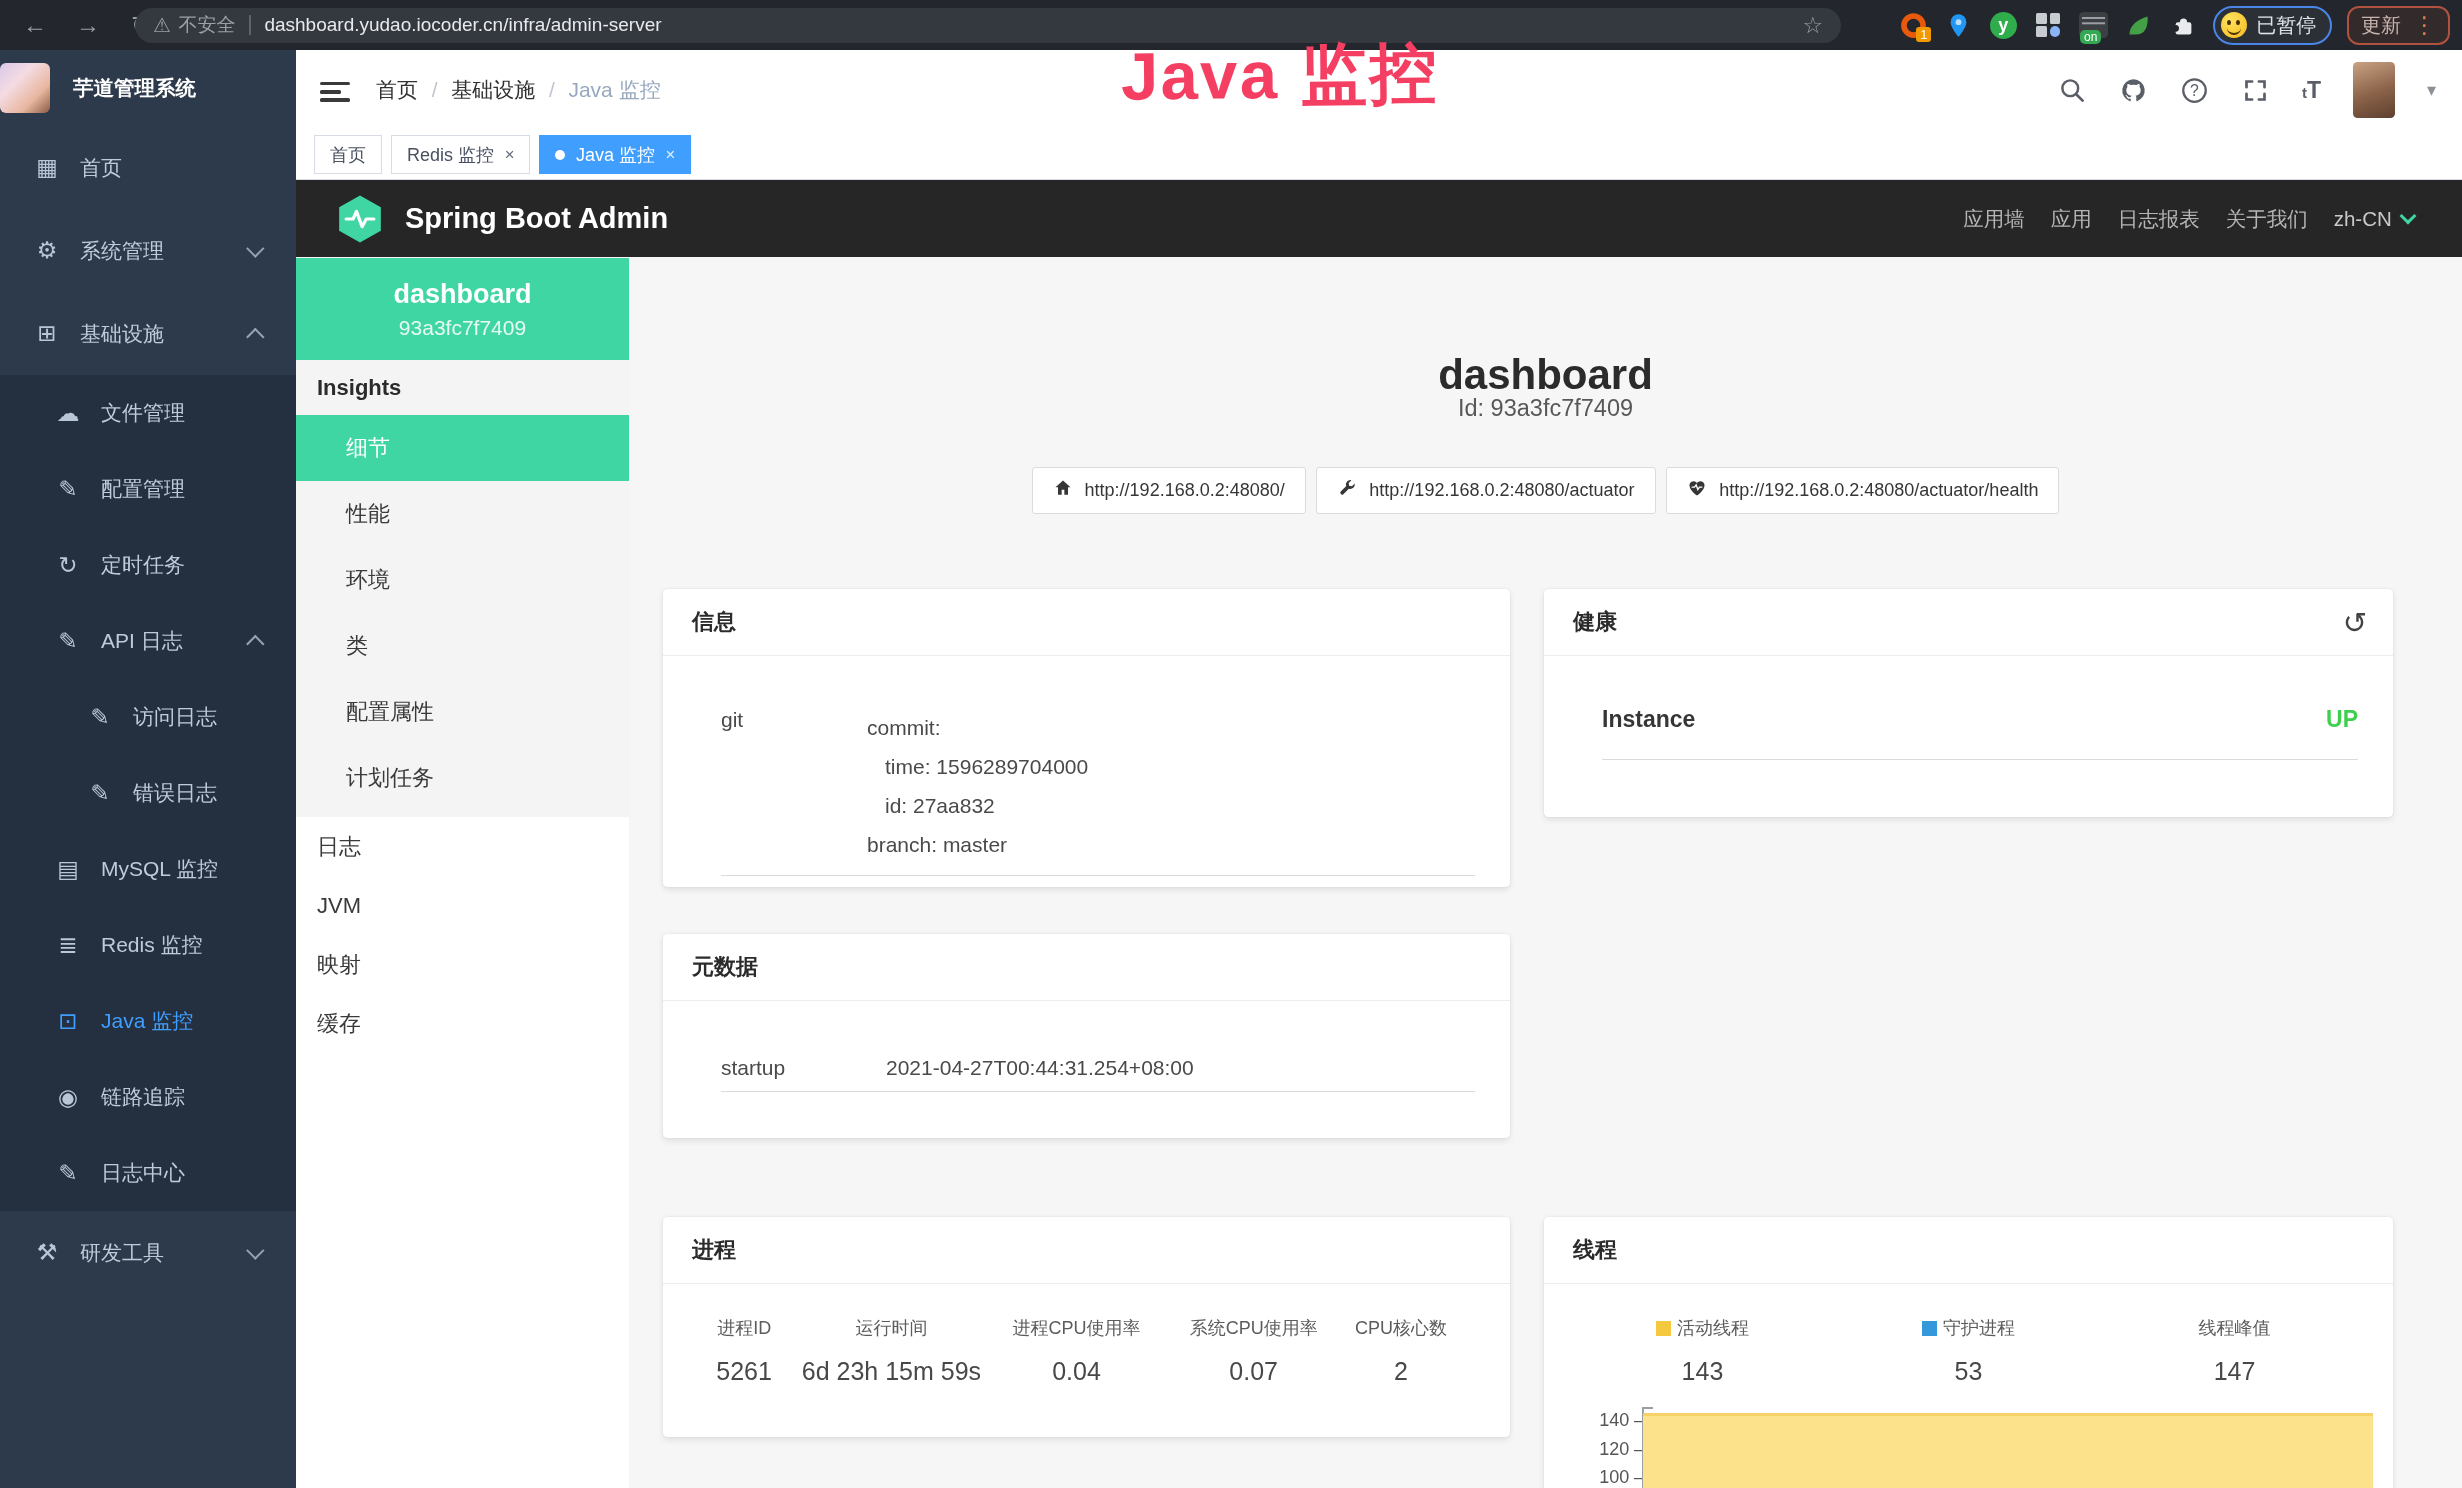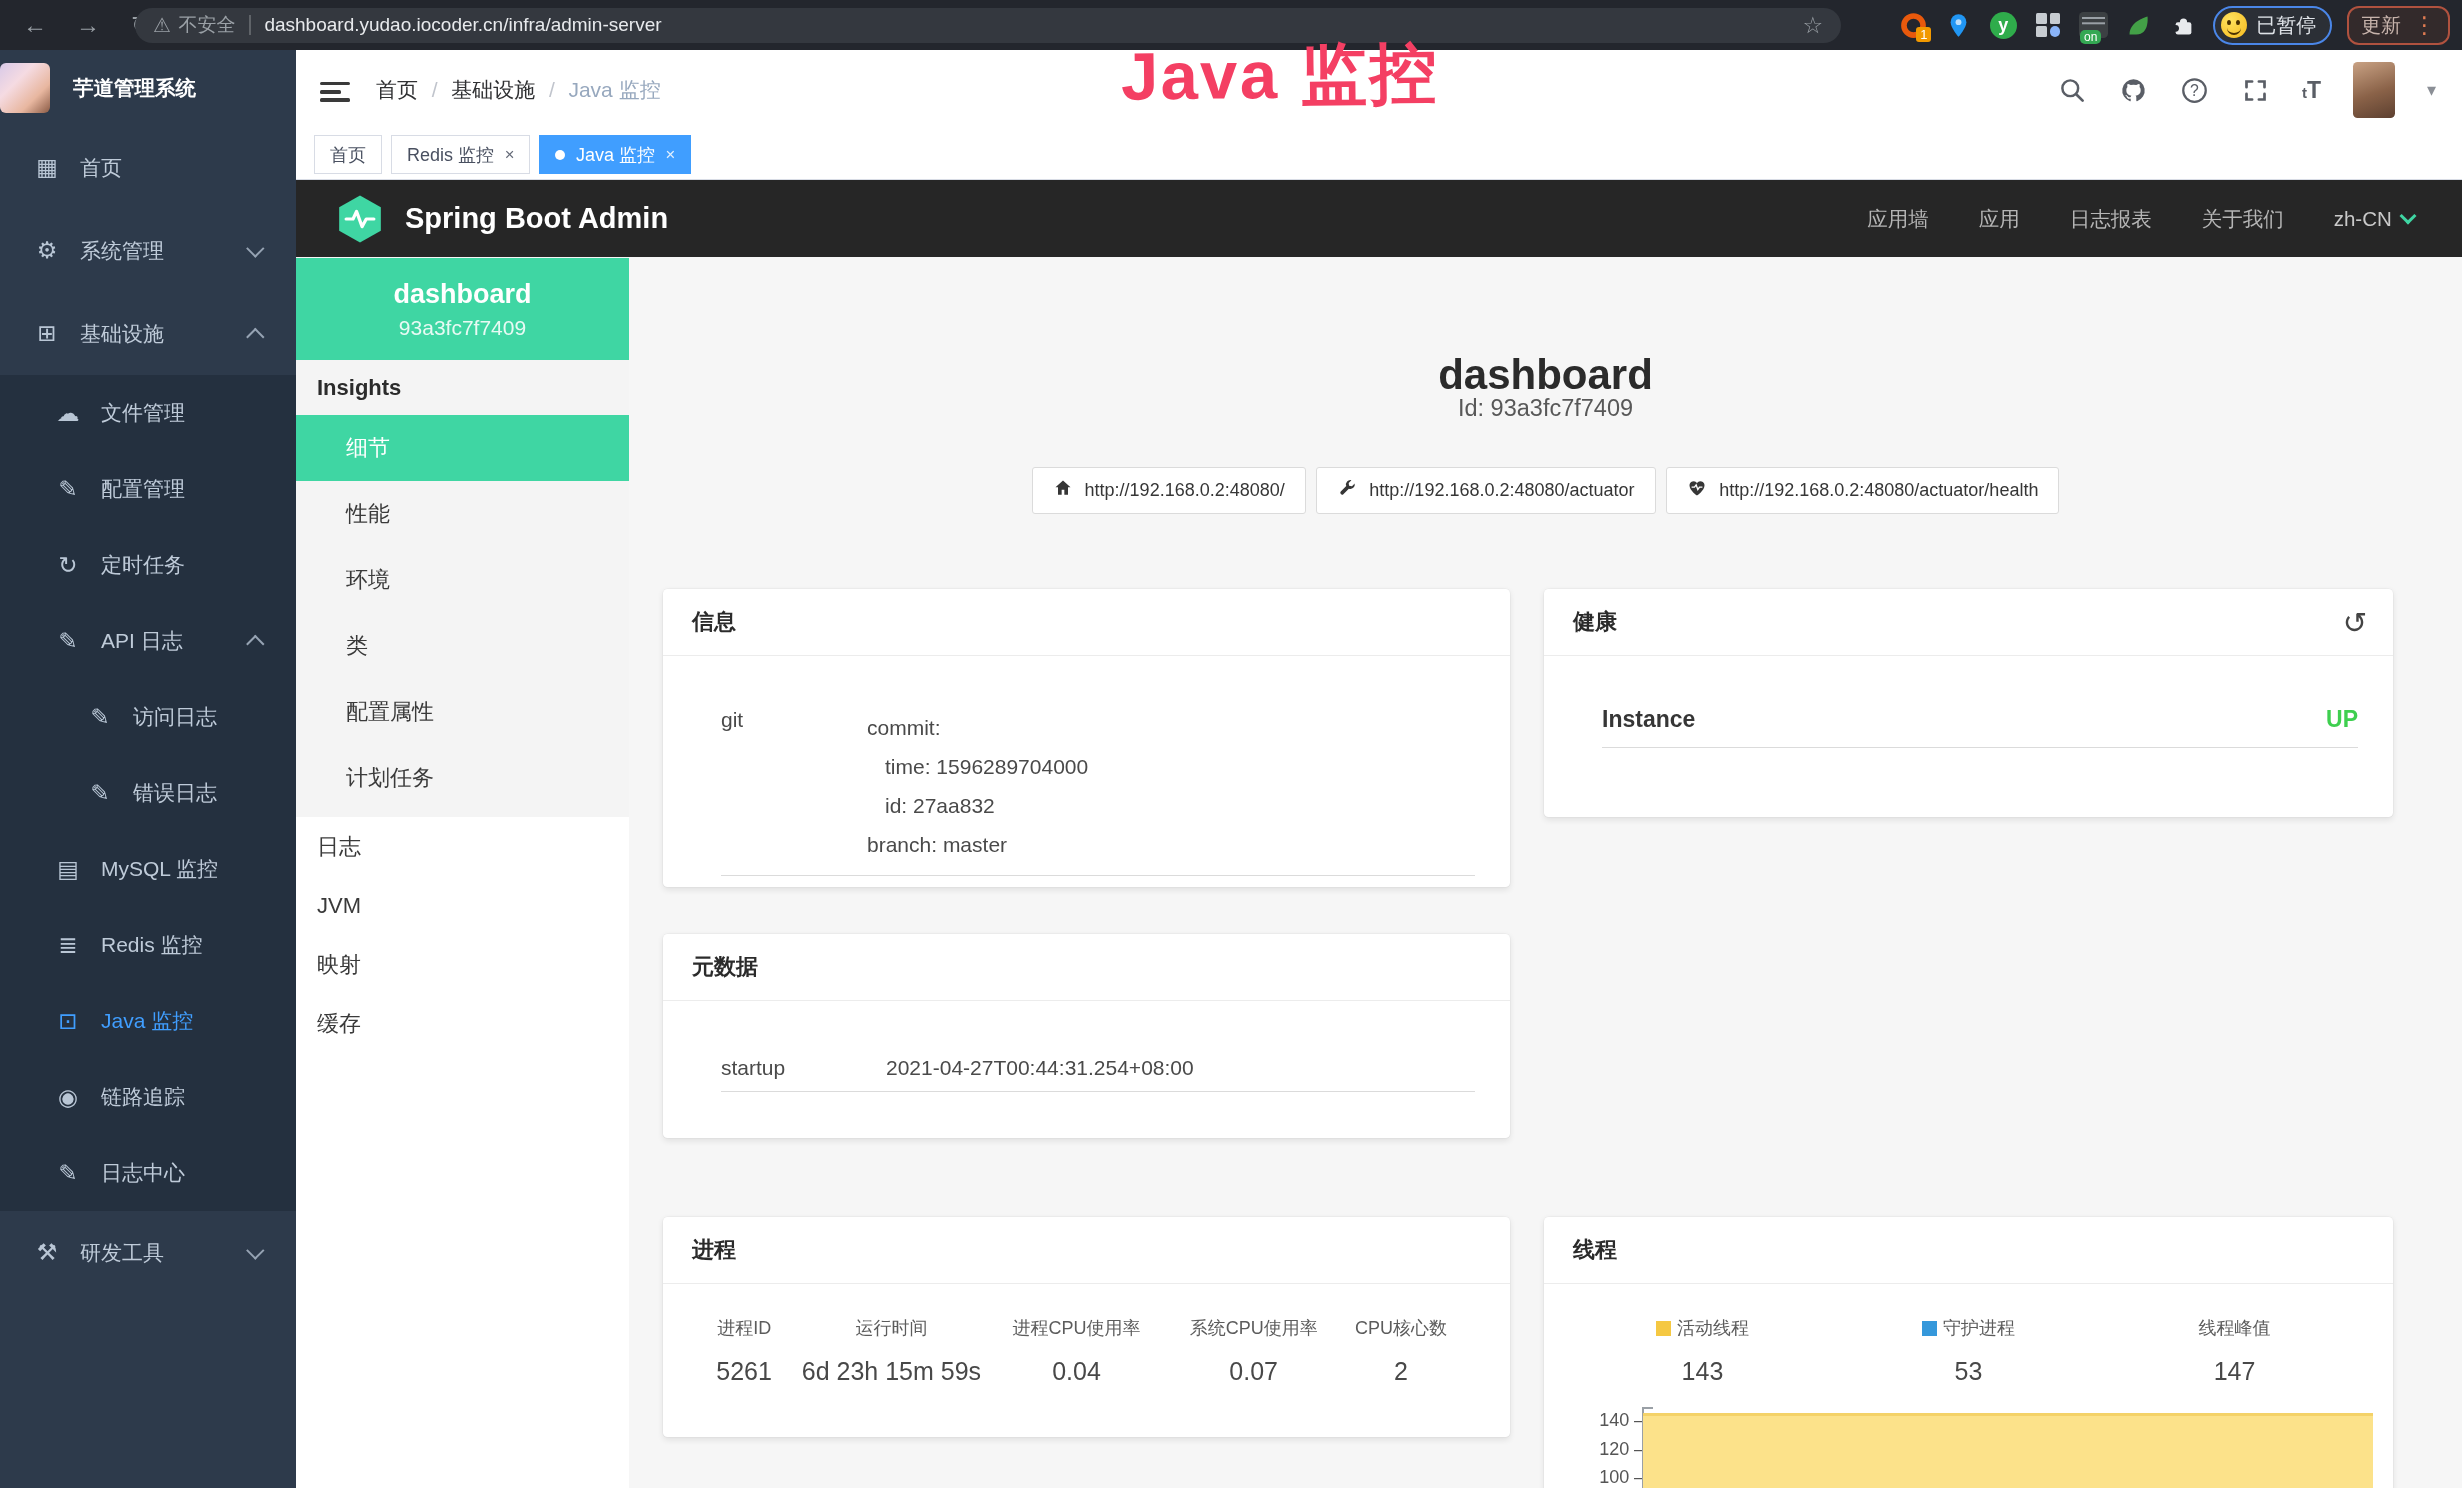--- a/index.html
+++ b/index.html
@@ -84,21 +84,21 @@
     display:flex;align-items:center;padding-left:18px;gap:9px;box-sizing:border-box;}
   .tab{height:39px;display:inline-flex;align-items:center;padding:0 15px;border:0.8px solid #d8dce5;background:#fff;
     color:#495060;font-size:18px;gap:10.6px;box-sizing:border-box;}
   .tab.active{background:#409eff;border-color:#409eff;color:#fff;}
   .tab .dot{width:10px;height:10px;border-radius:50%;background:#fff;}
   .tab .x{font-size:16.7px;opacity:.85;}
   
   .sba-header{position:absolute;left:296px;top:180px;right:0;height:77px;background:#262626;display:flex;align-items:center;}
   .sba-logo{margin-left:39px;width:50px;height:50px;flex:0 0 auto;}
   .sba-brand{margin-left:20px;color:#fff;font-size:29px;font-weight:700;}
-  .sba-nav{margin-left:auto;display:flex;align-items:center;gap:50px;margin-right:49px;font-size:20.5px;color:#b5b5b5;}
+  .sba-nav{margin-left:auto;display:flex;align-items:center;gap:26px;margin-right:49px;font-size:20.5px;color:#b5b5b5;}
   .sba-locale{display:flex;align-items:center;gap:10.6px;color:#c9c9c9;}
   .locale-caret{width:10.6px;height:10.6px;position:relative;top:-3px;}
   .locale-caret::before{content:"";position:absolute;width:9px;height:9px;border-right:3px solid #3fd6a3;
     border-bottom:3px solid #3fd6a3;transform:rotate(45deg);}
   
   .sba-sidebar{position:absolute;left:296px;top:258px;width:334px;bottom:0;background:#fff;border-right:0.8px solid #e9e9e9;box-sizing:border-box;}
   .instance-head{height:102px;background:#3fd6a3;color:#fff;display:flex;flex-direction:column;justify-content:center;
     align-items:center;gap:6px;}
   .instance-name{font-size:27px;font-weight:700;}
   .instance-id{font-size:21px;opacity:.88;}
@@ -125,21 +125,21 @@
   #card-meta{left:34px;top:676px;width:847px;height:204px;}
   #card-process{left:34px;top:959px;width:847px;height:220px;}
   #card-threads{left:915px;top:959px;width:849px;height:531px;}
   .kv{display:flex;margin:52px 35px 0 58px;padding-bottom:10.6px;border-bottom:1.5px solid #dbdbdb;}
   .kv-label{width:146px;font-size:21px;color:#4a4a4a;flex:0 0 auto;}
   .kv-value{font-size:21px;color:#4a4a4a;}
   .kv-value div{line-height:39px;}
   .kv-value div.ind{padding-left:18px;}
   #card-meta .kv{margin-top:55px;}
   #card-meta .kv-label{width:165px;}
-  .health-row{display:flex;justify-content:space-between;margin:50px 35px 0 58px;padding-bottom:14px;
+  .health-row{display:flex;justify-content:space-between;margin:50px 35px 0 58px;padding-bottom:26px;
     border-bottom:1.5px solid #dbdbdb;font-size:23px;}
   .health-name{font-weight:700;color:#363636;}
   .health-status{font-weight:700;}
   .stats{display:flex;margin:32px 3% 0 3%;}
   .stat{text-align:center;}
   .stat .sl{font-size:18px;color:#5c5c5c;display:flex;justify-content:center;align-items:center;gap:6px;}
   .stat .sv{font-size:25px;color:#484848;margin-top:16.7px;}
   .swatch{width:15px;height:15px;display:inline-block;flex:0 0 auto;}
   #card-process .stat:nth-child(1){width:14%;}
   #card-process .stat:nth-child(2){width:23%;}

